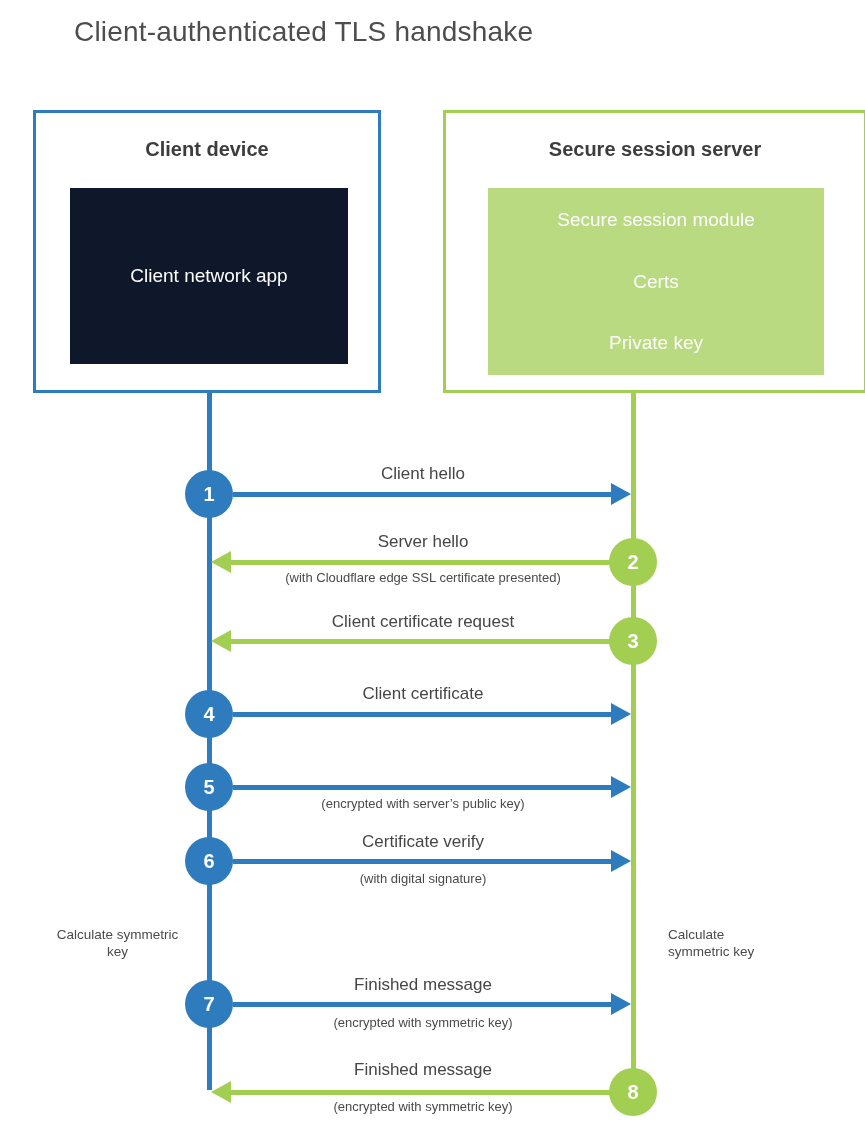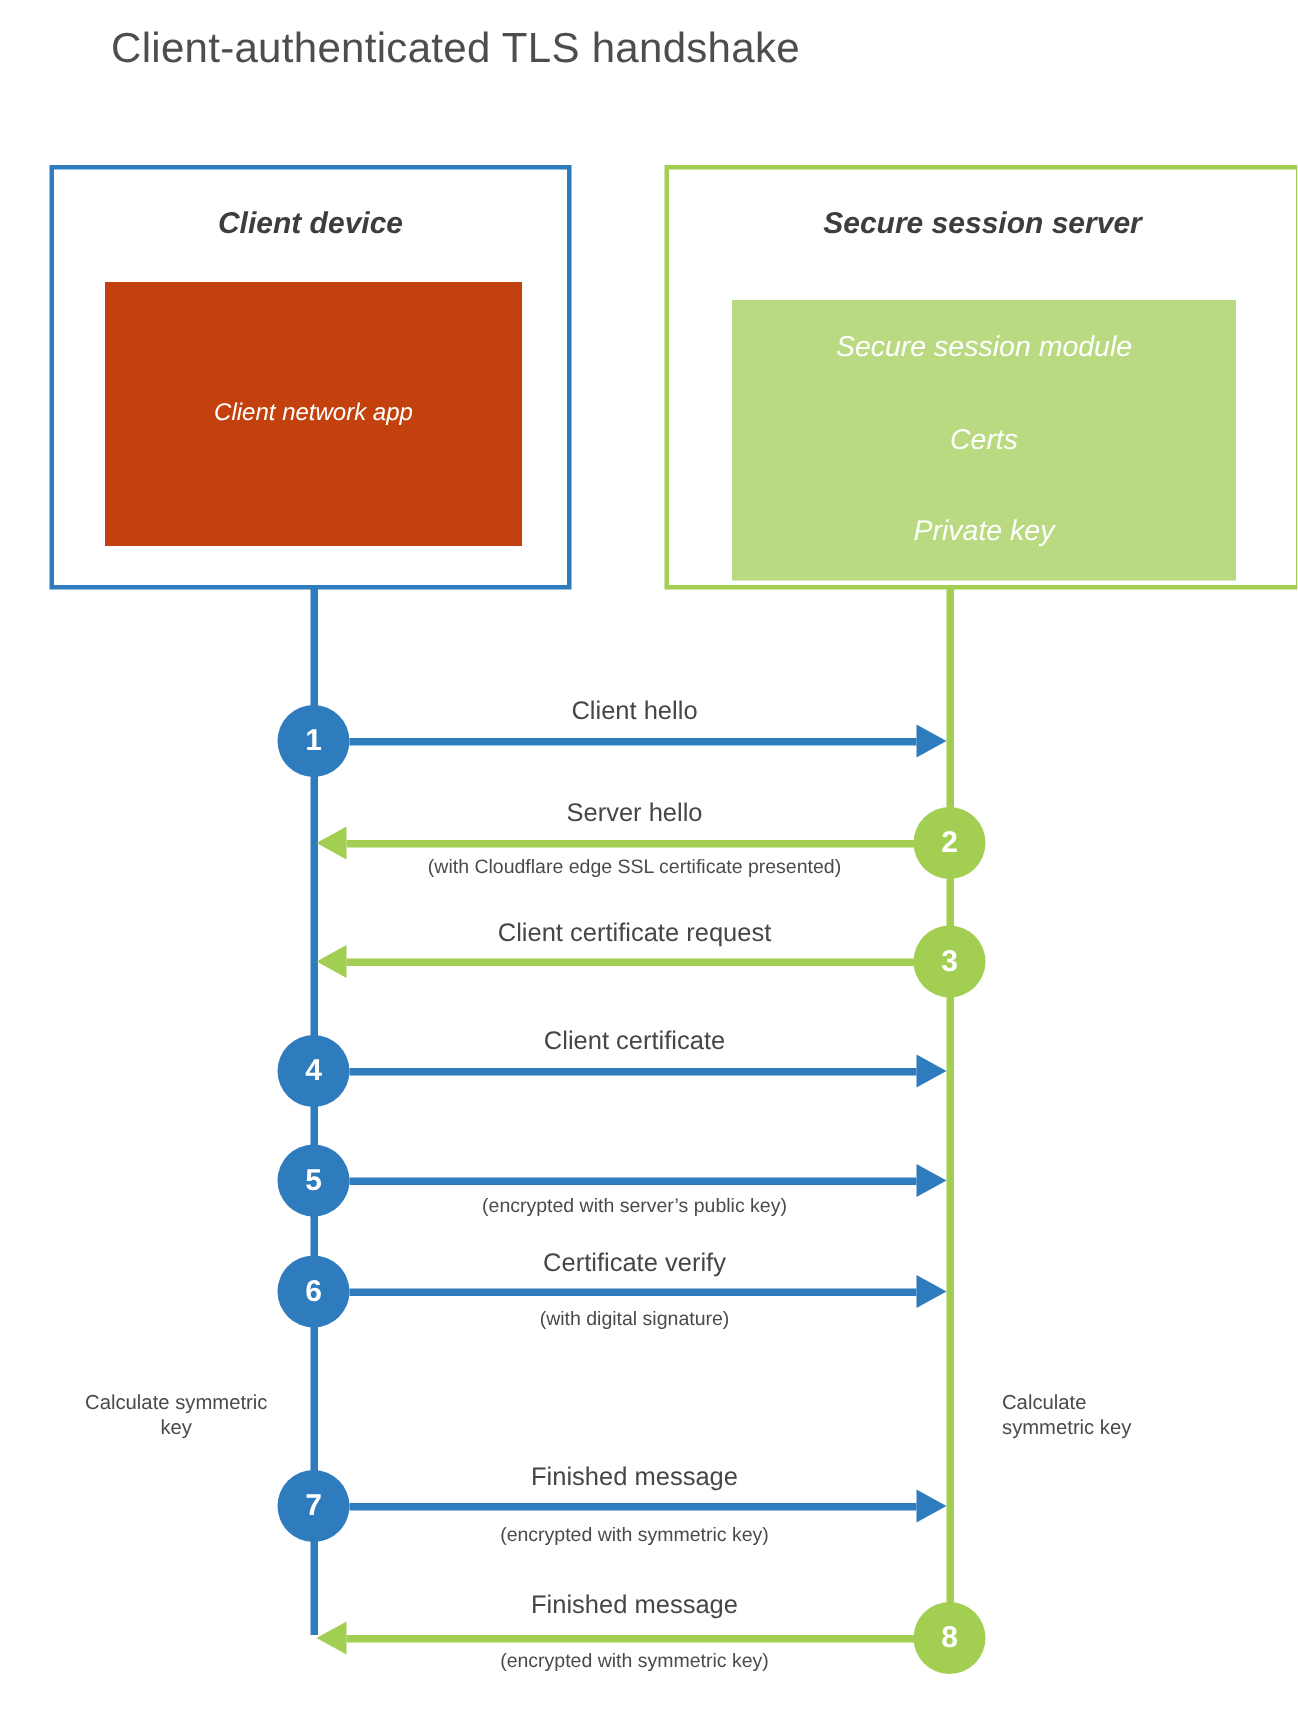--- a/index.html
+++ b/index.html
@@ -5,36 +5,36 @@
   html,body { margin:0; padding:0; background:#ffffff; }
   .canvas {
     position:relative; width:865px; height:1146px; background:#ffffff;
     font-family:"Liberation Sans", sans-serif; overflow:hidden;
   }
   .title {
     position:absolute; left:30px; top:16px; font-size:28px; font-weight:300;
     color:#4d4d4d; letter-spacing:0.2px;margin-left:44px;
   }
   
-  .actor-box { position:absolute; background:#fff; border-style:solid; border-width:3px; box-sizing:border-box;font-style:italic; }
+  .actor-box { position:absolute; background:#fff; border-style:solid; border-width:3px; box-sizing:border-box; }
   .client-box { left:33px; top:110px; width:348px; height:283px; border-color:#2e7bbd; }
   .server-box { left:443px; top:110px; width:424px; height:283px; border-color:#a2ce52; }
   .actor-heading {
     position:absolute; left:0; right:0; top:25px; text-align:center;
     font-size:20px; font-weight:bold; color:#3d3d3d;
   }
   .app-rect {
     position:absolute; left:34px; top:75px; width:278px; height:176px;
-    background:#c2410c; color:#fff; font-size:16px;
+    background:#0f172a; color:#fff; font-size:19px;
     display:flex; align-items:center; justify-content:center; text-align:center;
   }
   .app-rect span { display:inline-block; max-width:165px; line-height:1.35; }
   .module-bar {
     position:absolute; left:42px; width:336px; height:64px; background:#b9da80;
-    color:#fff; font-size:19px; display:flex; align-items:center; justify-content:center;margin-top:12px;
+    color:#fff; font-size:19px; display:flex; align-items:center; justify-content:center;
   }
   .bar-0 { top:75px; } .bar-1 { top:137px; } .bar-2 { top:198px; }
   
   .lifeline { position:absolute; width:5px; z-index:1; }
   .lifeline.blue  { left:207px; top:391px; height:699px; background:#2e7bbd; }
   .lifeline.green { left:631px; top:391px; height:702px; background:#a2ce52; }
   
   .msg-line { position:absolute; height:5px; z-index:2; }
   .msg-line.blue  { background:#2e7bbd; left:233px; width:378px; }
   .msg-line.green { background:#a2ce52; left:231px; width:402px; }

